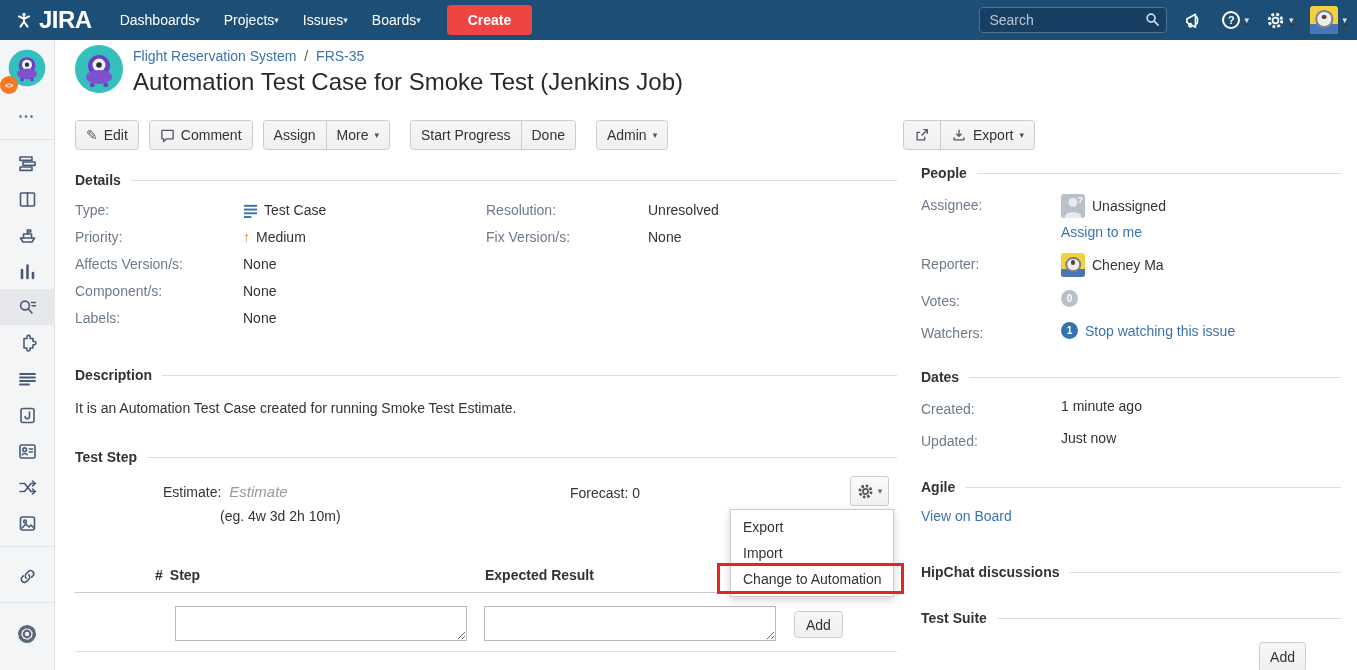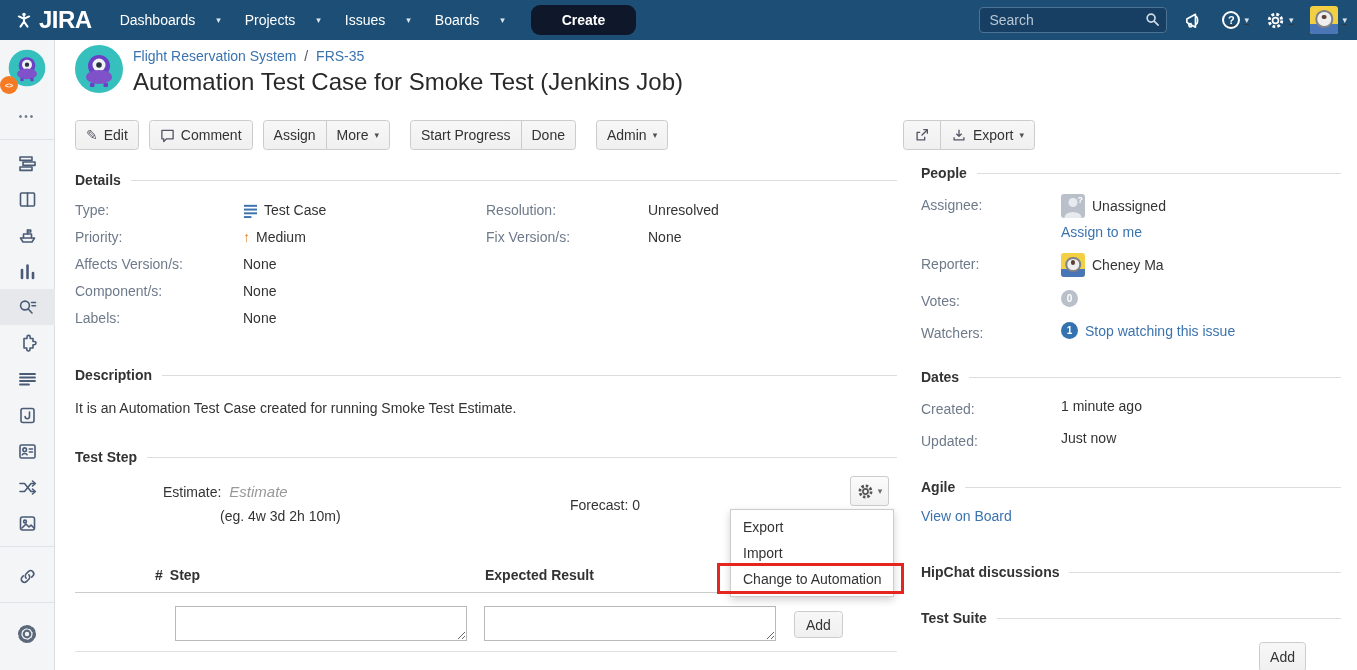--- a/index.html
+++ b/index.html
@@ -3,23 +3,23 @@
 <meta charset="utf-8">
 <style>
   * { margin:0; padding:0; box-sizing:border-box; }
   html,body { width:1357px; height:670px; overflow:hidden; background:#fff;
     font-family:"Liberation Sans", sans-serif; font-size:14px; color:#333; }
   a { text-decoration:none; }
 
   
   .topnav { height:40px; background:#1d4f76; display:flex; align-items:center; padding:0 10px 0 14px; }
   .brand { display:flex; align-items:center; gap:5px; color:#fff; font-weight:bold; font-size:24px; letter-spacing:-0.5px; margin-right:16px; cursor:pointer; }
-  .nav-item { color:#fff; font-size:14px; padding:9px 12px; display:flex; align-items:center; gap:21px; cursor:pointer;justify-content:flex-end; }
+  .nav-item { color:#fff; font-size:14px; padding:9px 12px; display:flex; align-items:center; gap:0; cursor:pointer;justify-content:flex-end; }
   .caret { font-size:9px; line-height:1; opacity:.85; }
-  .create-btn { margin-left:14px; background:#0f172a; color:#fff; font-weight:bold; font-size:14px; border:none; border-radius:9px; padding:7px 31px; cursor:pointer; }
+  .create-btn { margin-left:14px; background:#ef4444; color:#fff; font-weight:bold; font-size:14px; border:none; border-radius:4px; padding:7px 21px; cursor:pointer; }
   .nav-right { margin-left:auto; display:flex; align-items:center; gap:17px;text-decoration:underline; }
   .search-wrap { position:relative; }
   .search-input { width:188px; height:26px; background:#173f63; border:1px solid #4c7294; border-radius:4px; color:#d9e3ec; padding:3px 28px 3px 9px; font-size:14px; font-family:inherit; }
   .search-input::placeholder { color:#b9c7d4; opacity:1; }
   .search-icon { position:absolute; right:7px; top:5px; }
   .nav-icon { display:flex; align-items:center; gap:4px; color:#fff; cursor:pointer; }
   .help-circle { width:18px; height:18px; border:2px solid #fff; border-radius:50%; display:flex; align-items:center; justify-content:center; font-size:11px; font-weight:bold; }
   .nav-avatar { width:28px; height:28px; border-radius:3px; }
 
   
@@ -80,21 +80,21 @@
   .desc-sec { margin-top:30px; }
   .desc-text { margin-top:17px; }
 
   .ts-sec { margin-top:33px; }
   .ts-body { position:relative; margin-top:18px; padding-left:88px; min-height:60px; }
   .est-row { display:flex; align-items:baseline; }
   .est-label { color:#333; margin-right:8px; }
   .est-input { border:none; outline:none; width:120px; font-size:15px; font-family:inherit; color:#333; background:transparent; }
   .est-input::placeholder { color:#999; font-style:italic; opacity:1; }
   .est-hint { color:#333; margin:8px 0 0 57px; }
-  .forecast { position:absolute; left:495px; top:14px; color:#333; }
+  .forecast { position:absolute; left:495px; top:2px; color:#333; }
   .gear-btn { position:absolute; right:8px; top:-7px; width:39px; height:30px; border:1px solid #ccc; border-radius:3px;
     background:linear-gradient(#fbfbfb,#f1f1f1); display:flex; align-items:center; justify-content:center; gap:4px; cursor:pointer; }
   .gear-btn .caret { color:#555; }
   .dropdown { position:absolute; right:3px; top:26px; width:164px; background:#fff; border:1px solid #ccc;
     box-shadow:0 3px 8px rgba(0,0,0,.18); z-index:5; padding:4px 0; }
   .menu-item { height:26px; line-height:26px; padding:0 12px; font-size:14px; color:#333; cursor:pointer; white-space:nowrap; }
   .red-box { position:absolute; left:-14px; right:-11px; top:53px; height:31px; border:3px solid #e5261f; z-index:6; pointer-events:none; }
 
   .steps-table { margin-top:24px; }
   .steps-head { display:flex; font-weight:bold; font-size:14px; color:#333; padding:0 0 9px 80px; border-bottom:1px solid #ccc; }

